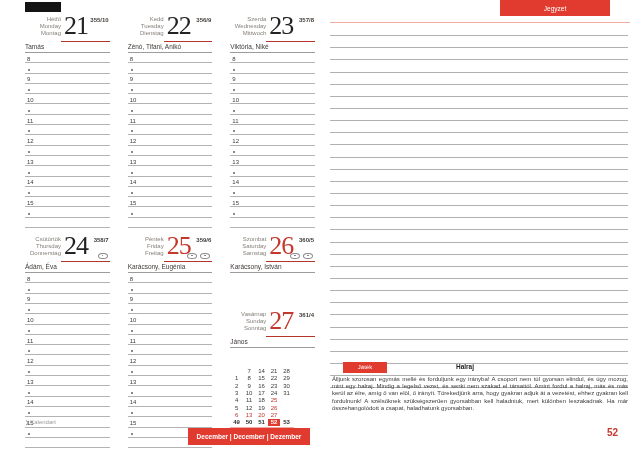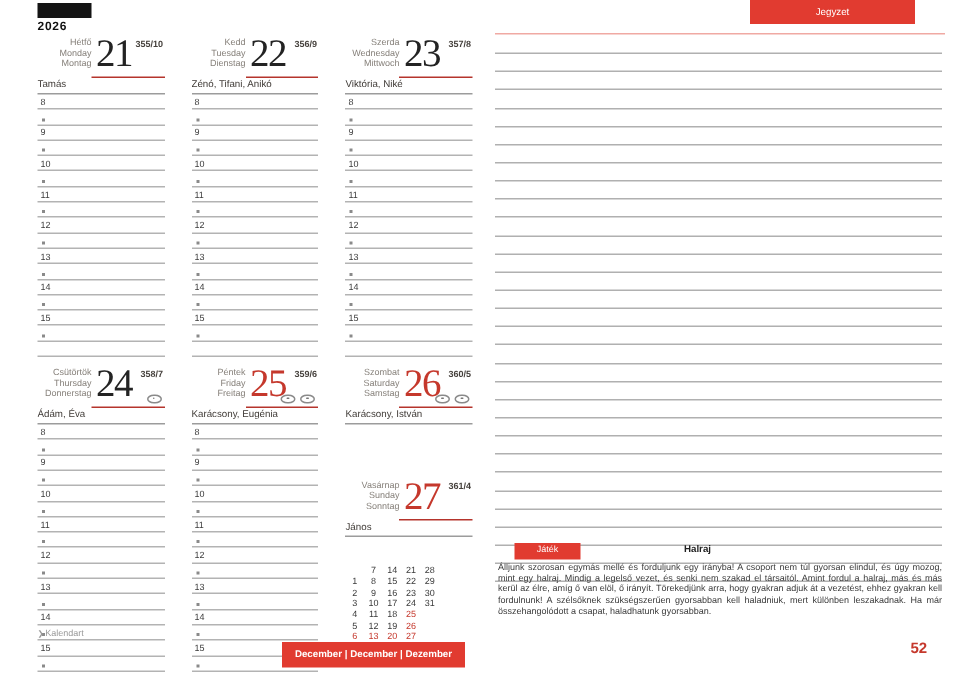--- a/index.html
+++ b/index.html
@@ -51,21 +51,20 @@
     text-align:justify; color:#3a3a3a; }
   .page-number { position:absolute; left:607px; top:427px; font-size:10px; font-weight:bold; color:#c5382c; }
 </style>
 </head>
 <body>
 
 <div class="sheet">
 
   <div class="left-page">
     <div class="year-bar"></div>
-    <div class="year-text">2026</div>
 
     <div class="days-grid">
       <div>
           <div class="day-block">
             <div class="day-header">
               <div class="day-names">
                 <div>Hétfő</div>
                 <div>Monday</div>
                 <div>Montag</div>
               </div>

